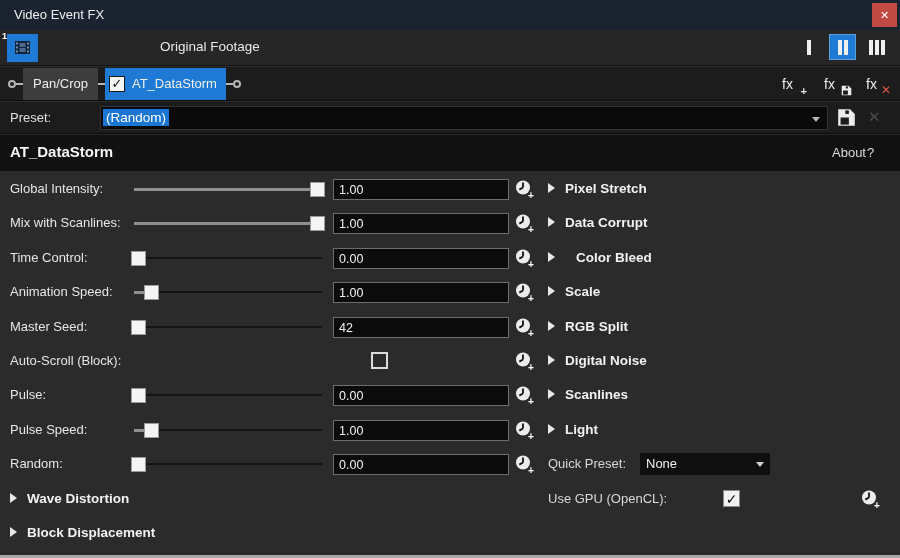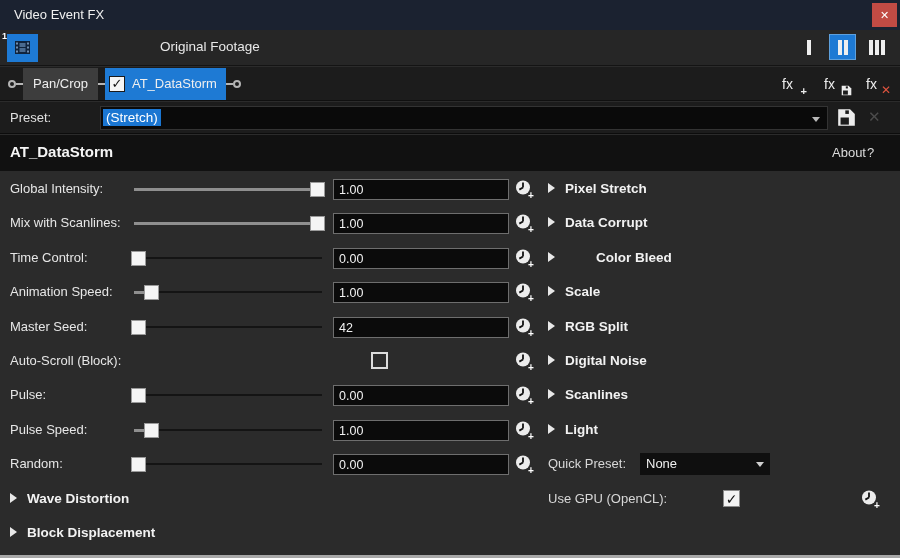--- a/index.html
+++ b/index.html
@@ -147,21 +147,21 @@
       <div class="fx-btn">
         <span>fx</span>
         <span class="sub red">✕</span>
       </div>
     </div>
   </div>
 
   <div class="preset-row">
     <span class="preset-label">Preset:</span>
     <div class="preset-combo">
-      <span class="sel">(Stretch)</span>
+      <span class="sel">(Random)</span>
       <span class="arrow"></span>
     </div>
     <div class="preset-save">
       <svg width="19" height="19" viewBox="0 0 16 16">
         <path d="M1 1 H11 L15 5 V15 H1 Z" fill="#ececec"></path>
         <rect x="3" y="8" width="7" height="6" fill="#1c1c1c"></rect>
         <rect x="7" y="2" width="3" height="3" fill="#1c1c1c"></rect>
       </svg>
     </div>
     <span class="preset-del">✕</span>
@@ -315,21 +315,21 @@
       <div class="main-row" style="top: 172px; padding-left: 8px;">
         <div class="tri" style="left: 548px;"></div>
         <span class="sec-label" style="left: 565px;">Pixel Stretch</span>
       </div>
       <div class="main-row" style="top: 206px;">
         <div class="tri" style="left: 548px;"></div>
         <span class="sec-label" style="left: 565px;">Data Corrupt</span>
       </div>
       <div class="main-row" style="top: 241px;">
         <div class="tri" style="left: 548px;"></div>
-        <span class="sec-label" style="left: 596px;">Color Bleed</span>
+        <span class="sec-label" style="left: 576px;">Color Bleed</span>
       </div>
       <div class="main-row" style="top: 275px;">
         <div class="tri" style="left: 548px;"></div>
         <span class="sec-label" style="left: 565px;">Scale</span>
       </div>
       <div class="main-row" style="top: 310px;">
         <div class="tri" style="left: 548px;"></div>
         <span class="sec-label" style="left: 565px;">RGB Split</span>
       </div>
       <div class="main-row" style="top: 344px; text-align: right;">

